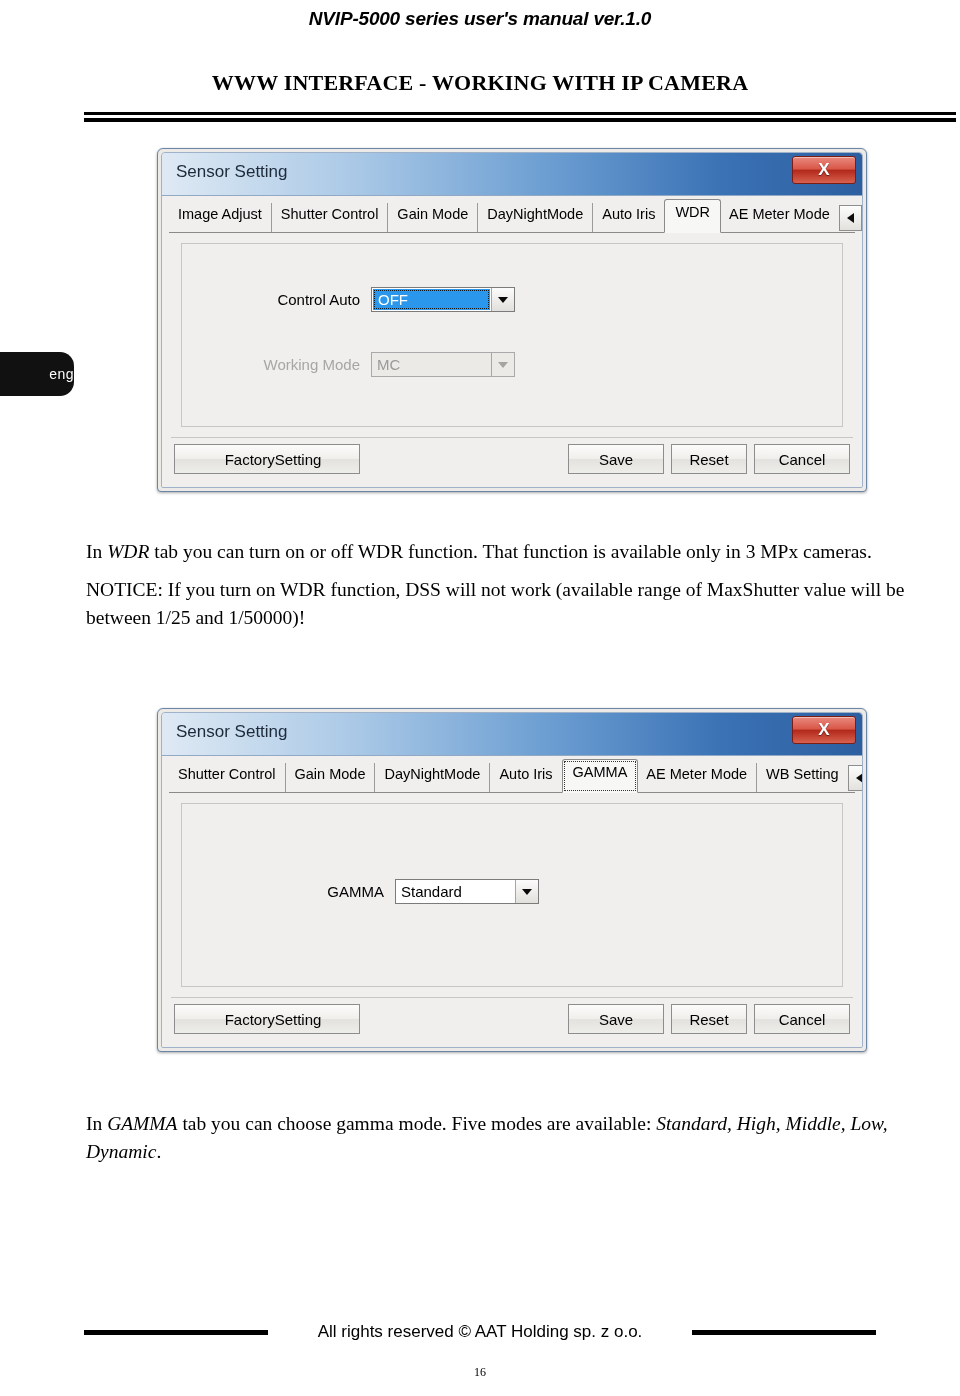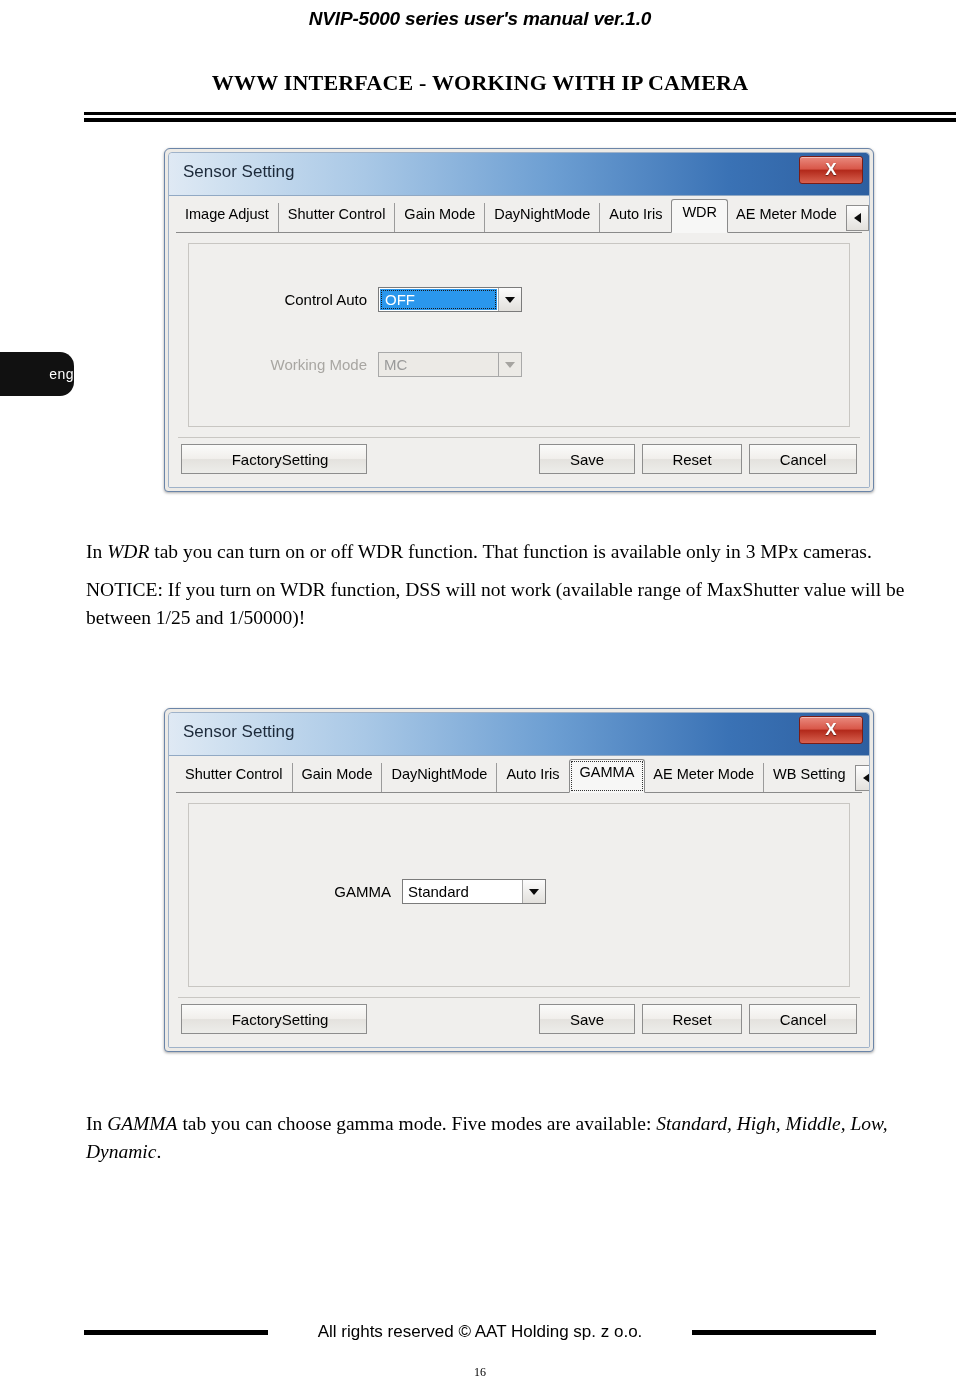--- a/index.html
+++ b/index.html
@@ -71,21 +71,21 @@
     font-size: 14px;
     display: flex;
     align-items: center;
     justify-content: flex-end;
     letter-spacing: 0.5px;
   }
 
   
   .dialog {
     position: absolute;
-    left: 164px;
+    left: 157px;
     width: 710px;
     box-sizing: border-box;
     background: #eceae6;
     border: 1px solid #6b85a8;
     border-radius: 6px 6px 4px 4px;
     padding: 3px;
     box-shadow: 0 1px 3px rgba(0,0,0,0.35);
   }
   .dialog-inner {
     border: 1px solid #9fb2c9;
@@ -284,22 +284,22 @@
     background: linear-gradient(to bottom,#fbfbfa 0%,#f1efec 48%,#e4e2de 52%,#ededea 100%);
     border: 1px solid #8d8d8d;
     height: 30px;
     display: flex;
     align-items: center;
     justify-content: center;
     box-sizing: border-box;
   }
   .win-btn.factory { width: 186px; padding-left: 12px; }
   .win-btn.save    { width: 96px; }
-  .win-btn.reset   { width: 100px; }
-  .win-btn.cancel  { width: 108px; }
+  .win-btn.reset   { width: 76px; }
+  .win-btn.cancel  { width: 96px; }
   .btn-spacer { flex: 1; }
 
   
   .para {
     position: absolute;
     left: 86px;
     width: 872px;
     font-family: "Liberation Serif", serif;
     font-size: 19.5px;
     line-height: 1.42;

